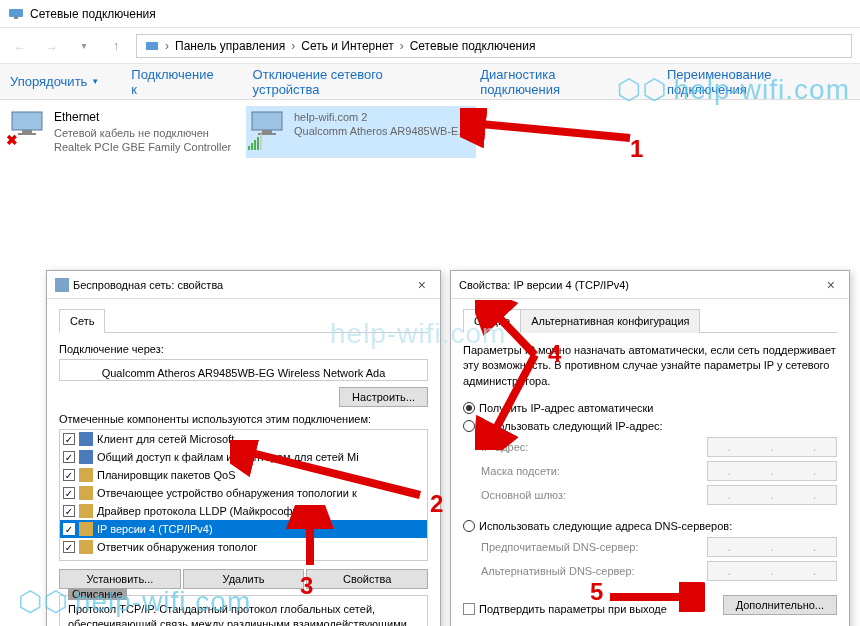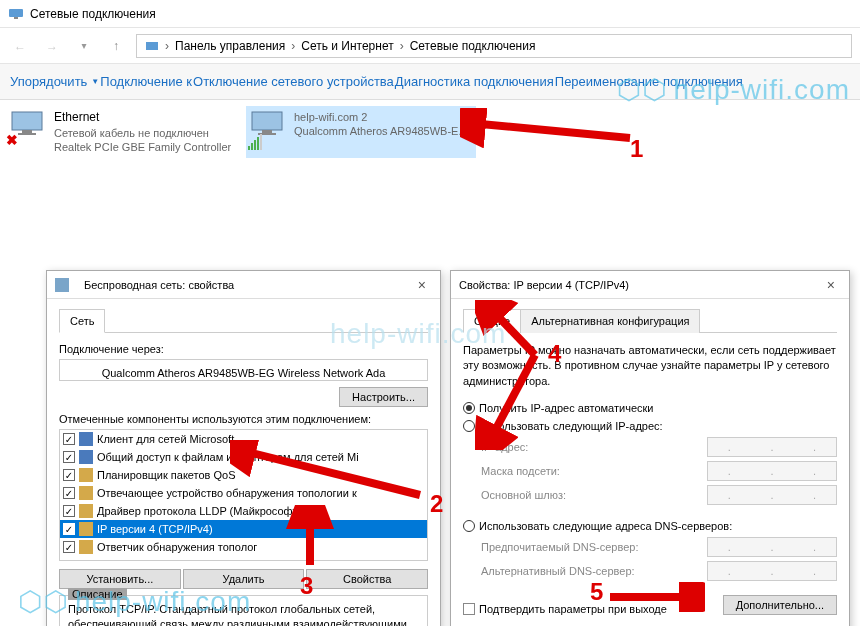--- a/index.html
+++ b/index.html
@@ -10,21 +10,21 @@
 .title-text { font-size: 12px; color: #000; }
 
 .navbar { height: 36px; display: flex; align-items: center; padding: 0 8px; background: #fff; border-bottom: 1px solid #e5e5e5; gap: 8px; }
 .nav-arrow { width: 24px; height: 24px; border-radius: 2px; display: flex; align-items: center; justify-content: center; color: #888; cursor: pointer; }
 .nav-arrow.disabled { color: #ccc; }
 .chevron { font-size: 10px; color: #999; }
 .breadcrumb { flex: 1; display: flex; align-items: center; gap: 6px; padding: 4px 8px; border: 1px solid #ccc; height: 24px; font-size: 12px; }
 .breadcrumb .sep { color: #666; }
 .crumb { color: #000; }
 
-.toolbar { height: 36px; display: flex; align-items: center; padding: 0 10px; gap: 1px; background: #f7f7f7; border-bottom: 1px solid #ddd; font-size: 13px; }
+.toolbar { height: 36px; display: flex; align-items: center; padding: 0 10px; gap: 32px; background: #f7f7f7; border-bottom: 1px solid #ddd; font-size: 13px; }
 .toolbar-item { color: #1a6fc4; cursor: pointer; display: flex; align-items: center; gap: 4px; }
 .toolbar-item .drop { font-size: 8px; }
 
 .content { position: relative; height: 520px; background: #fff; padding: 6px; }
 
 .adapter { display: flex; align-items: flex-start; gap: 6px; padding: 4px; width: 230px; font-size: 12px; }
 .adapter.selected { background: #cce8ff; }
 .adapter-icon { width: 38px; height: 38px; position: relative; }
 .adapter-info { display: flex; flex-direction: column; line-height: 1.3; }
 .adapter-title { color: #000; }
@@ -171,21 +171,21 @@
       </div>
       <div class="adapter-info">
         <span class="adapter-sub">help-wifi.com  2</span>
         <span class="adapter-sub">Qualcomm Atheros AR9485WB-E...</span>
       </div>
     </div>
   </div>
 
   <div class="dialog dialog1">
     <div class="dialog-title">
-      <span style="display:flex;align-items:center;gap:15px">
+      <span style="display:flex;align-items:center;gap:4px">
         <svg width="14" height="14">
             <rect width="14" height="14" fill="#7aa5c9"></rect>
           </svg>
         <span>Беспроводная сеть: свойства</span>
       </span>
       <span class="close-x">×</span>
     </div>
     <div class="dialog-body">
       <div class="tabs">
         <div class="tab active">Сеть</div>

